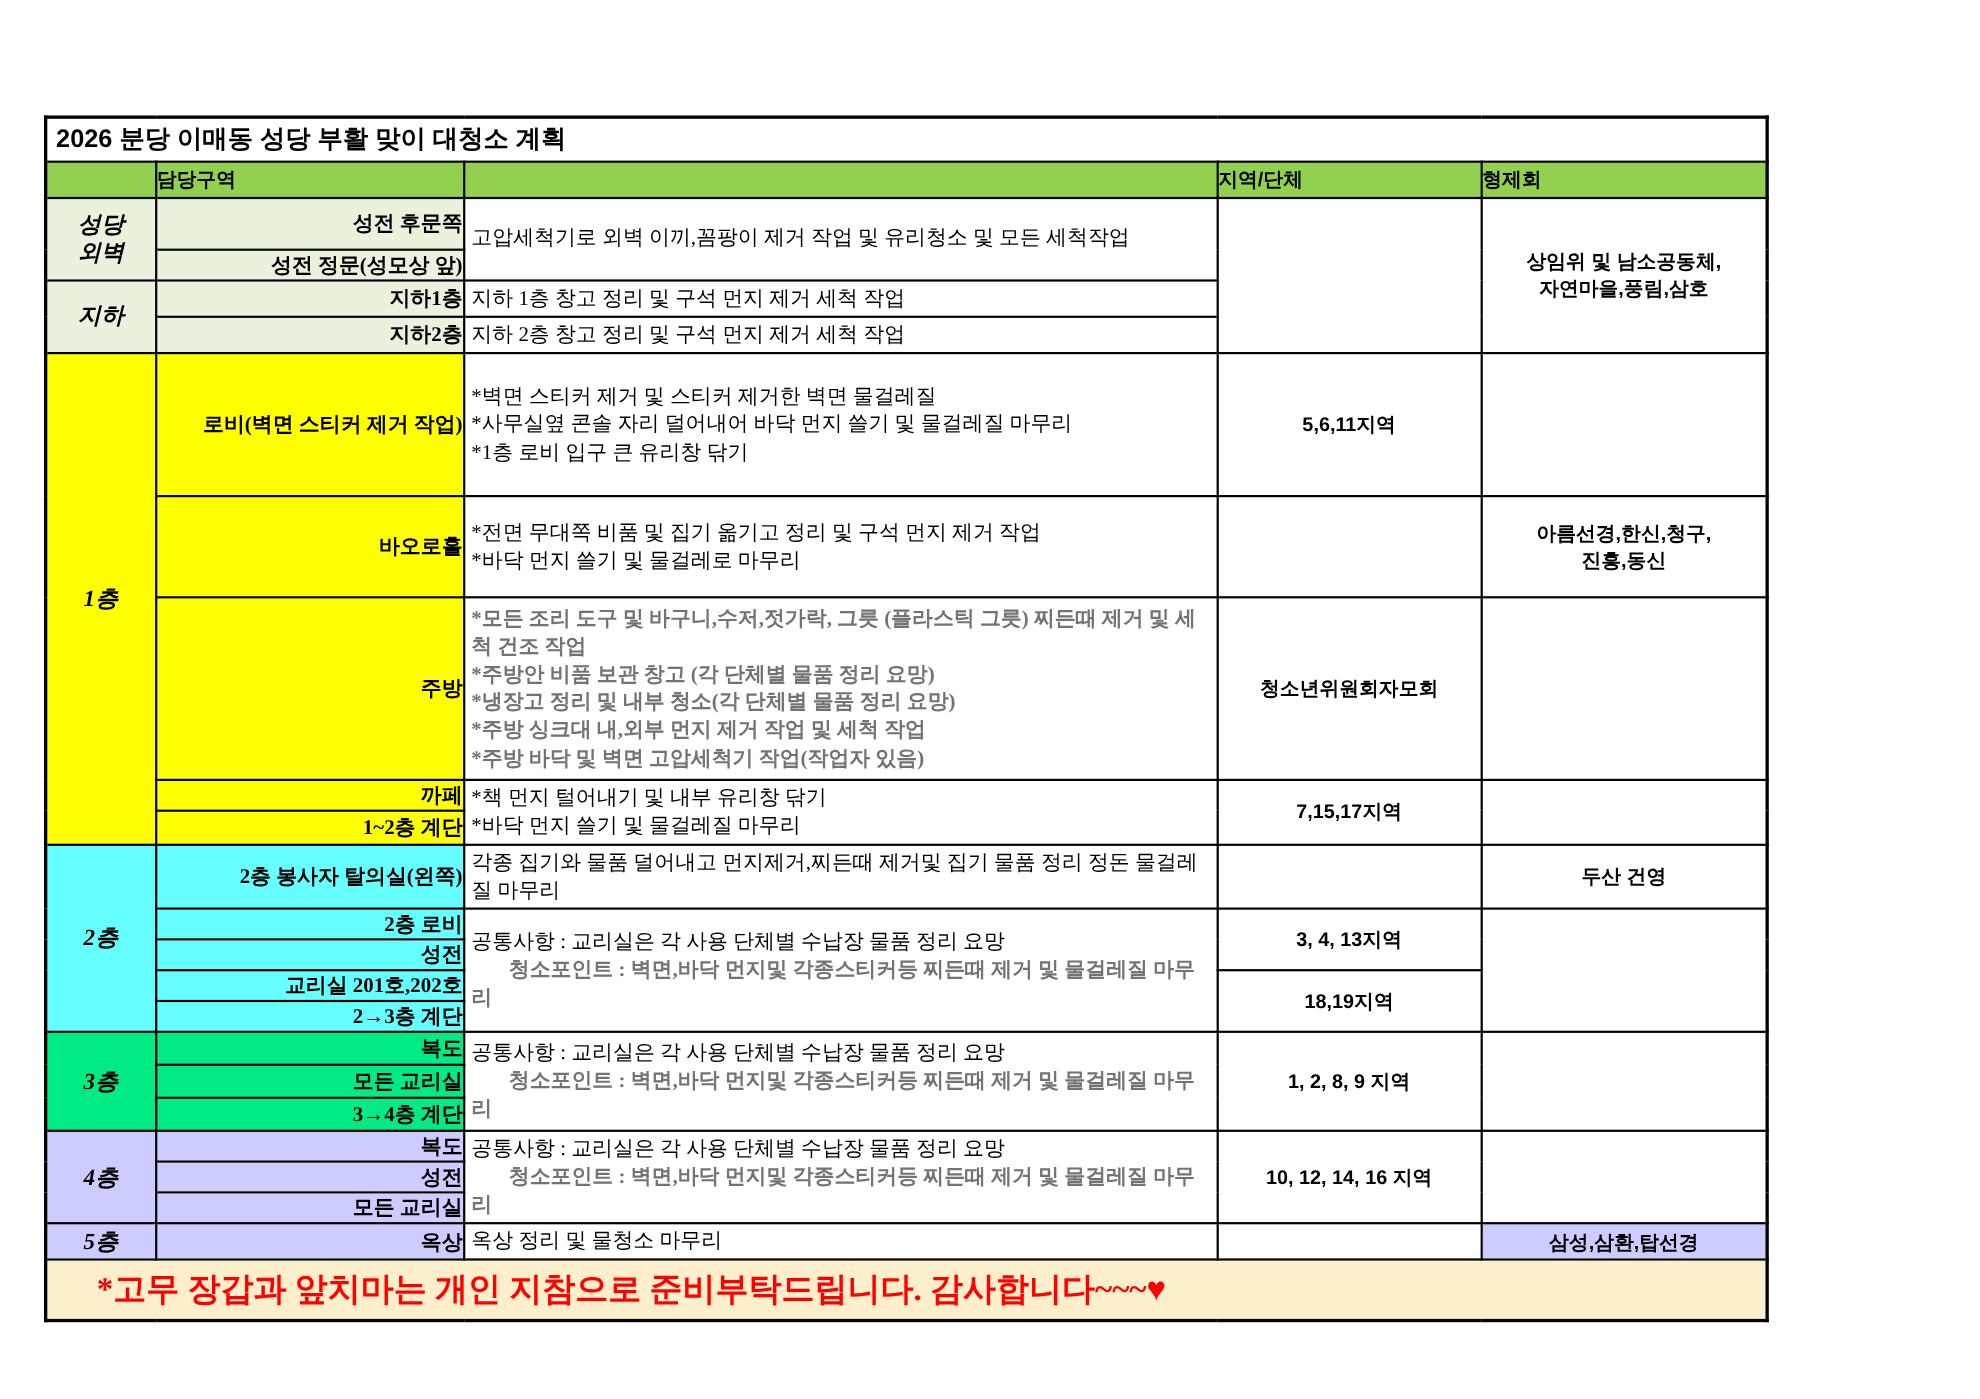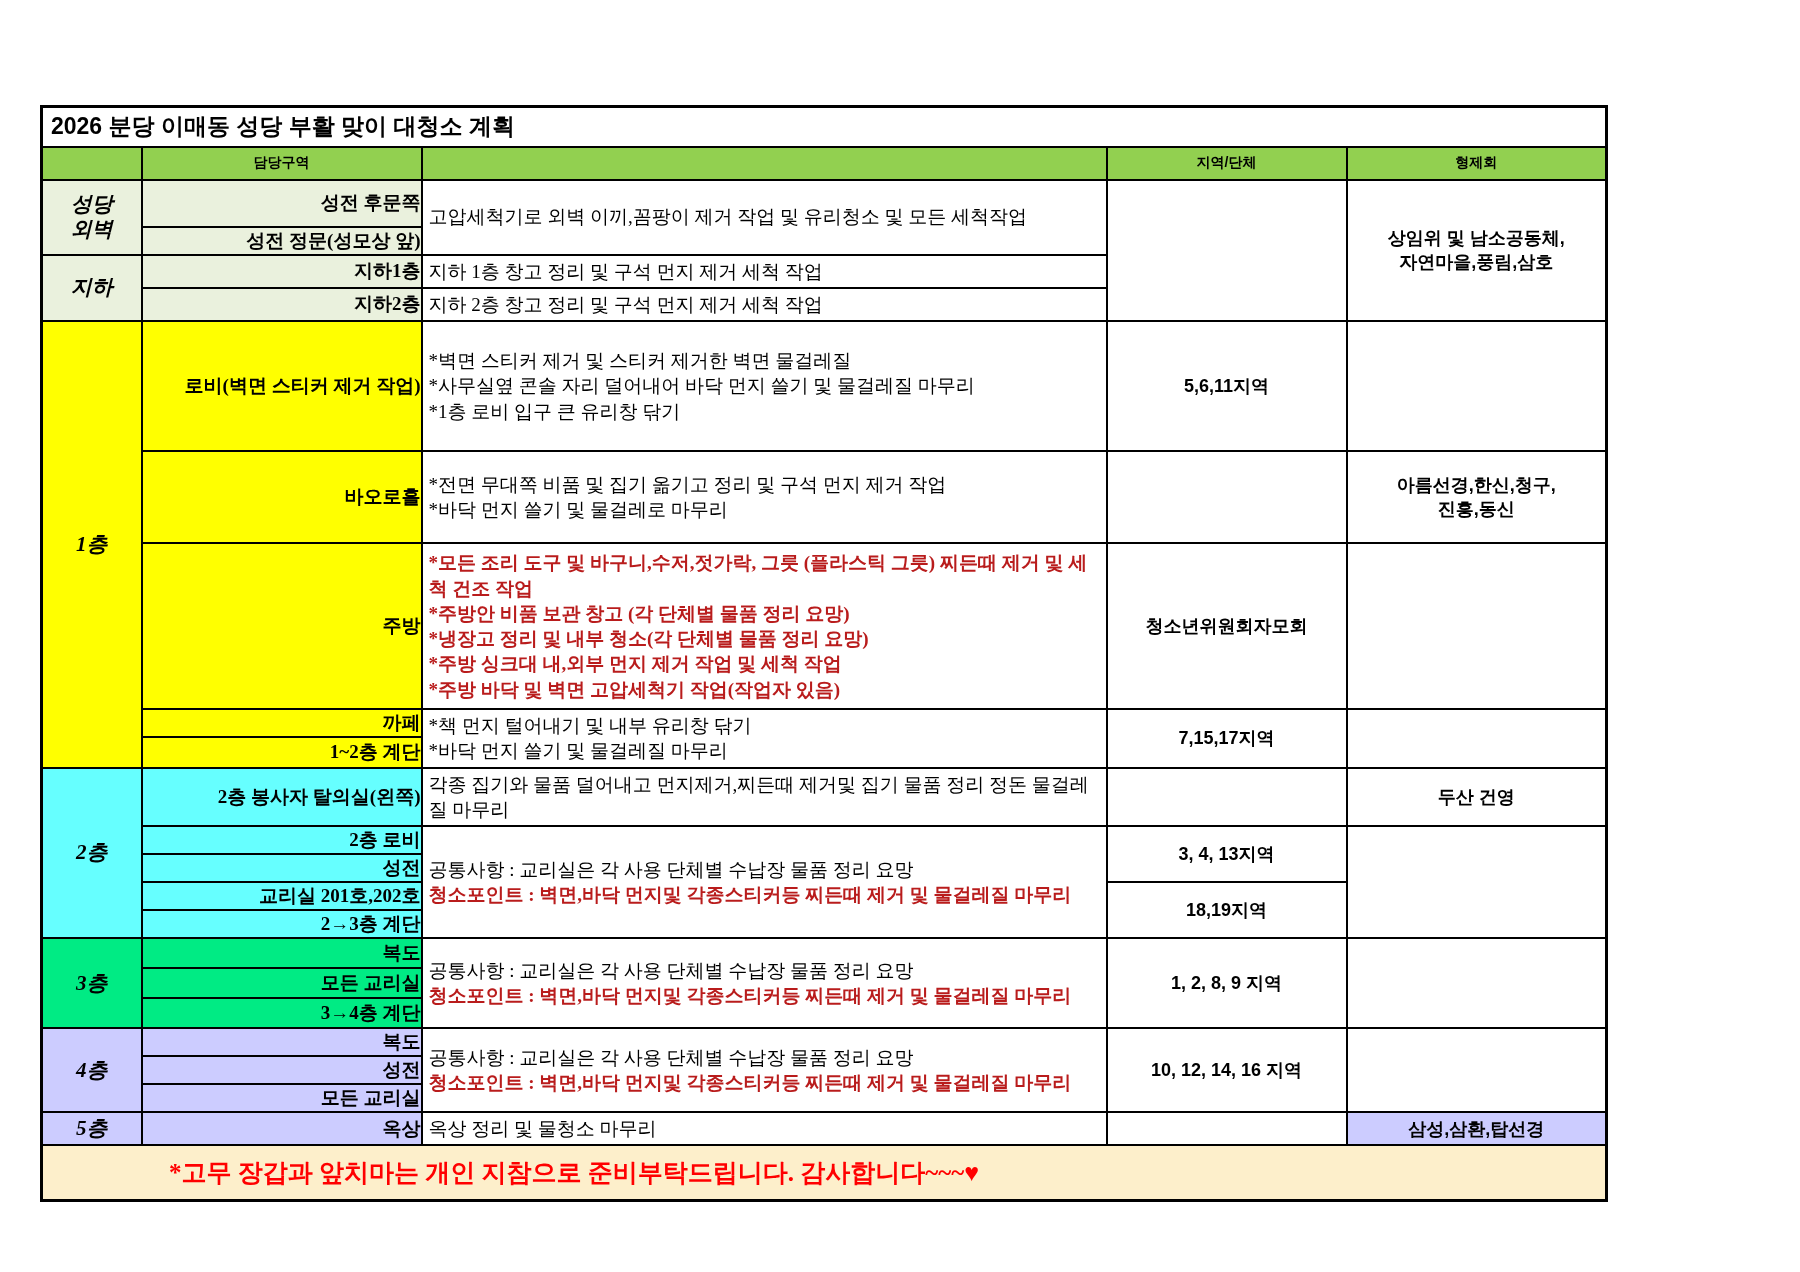--- a/index.html
+++ b/index.html
@@ -16,30 +16,30 @@
   .c-green{background:#92D050}
   .c-pale{background:#EAF1DD}
   .c-yellow{background:#FFFF00}
   .c-cyan{background:#66FFFF}
   .c-mint{background:#00EB84}
   .c-lav{background:#CCCCFF}
   .c-beige{background:#FDEFCB}
   
   .title{font-family:"Liberation Sans",sans-serif;font-weight:bold;font-size:23px;
          text-align:left;padding:2px 8px;}
-  .hdr{font-family:"Liberation Sans",sans-serif;font-weight:bold;font-size:14px;text-align:center;}
+  .hdr{font-family:"Liberation Sans",sans-serif;font-weight:bold;font-size:18px;text-align:left;}
   .floor{font-weight:bold;font-size:21px;text-align:center;white-space:pre-line;line-height:1.2;font-style:italic;}
   .zone{font-weight:bold;font-size:19px;text-align:right;white-space:pre-line;}
   .desc{font-size:19px;text-align:left;padding:3px 6px;white-space:pre-line;line-height:1.33;}
-  .red{color:#b91c1c;}
+  .red{color:#737373;margin-left:34px;}
   .bold{font-weight:bold;}
   .region{font-family:"Liberation Sans",sans-serif;font-weight:bold;font-size:18px;
           text-align:center;white-space:pre-line;line-height:1.35;}
   .footer-cell{text-align:center;padding-right:500px;box-sizing:border-box;
-               font-weight:bold;font-size:25px;color:#FF0000;}
+               font-weight:bold;font-size:30px;color:#FF0000;}
 </style>
 </head>
 <body>
 
 <div class="sheet">
   <table>
     <colgroup>
       <col style="width:100px">
         <col style="width:280px">
         <col style="width:685px">

